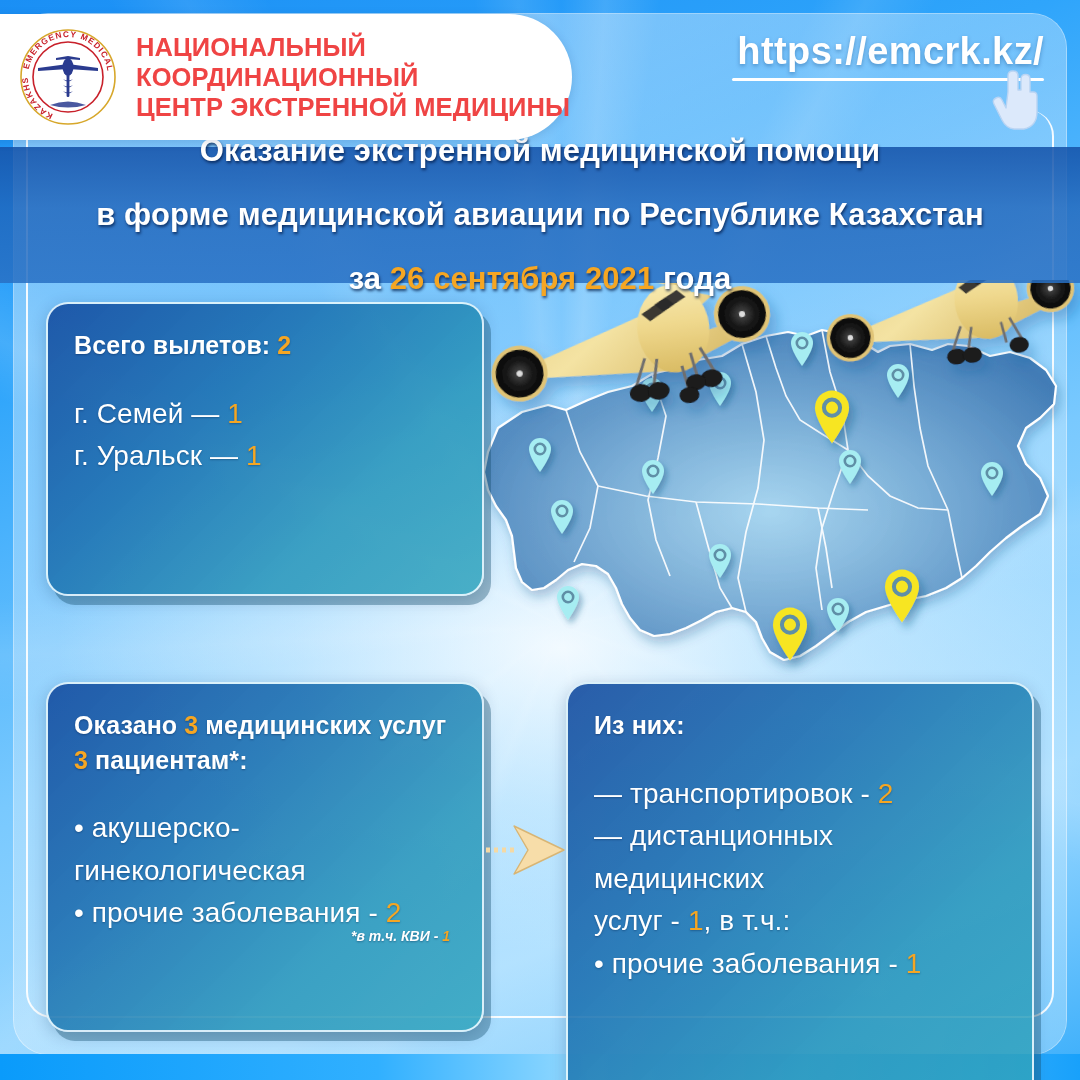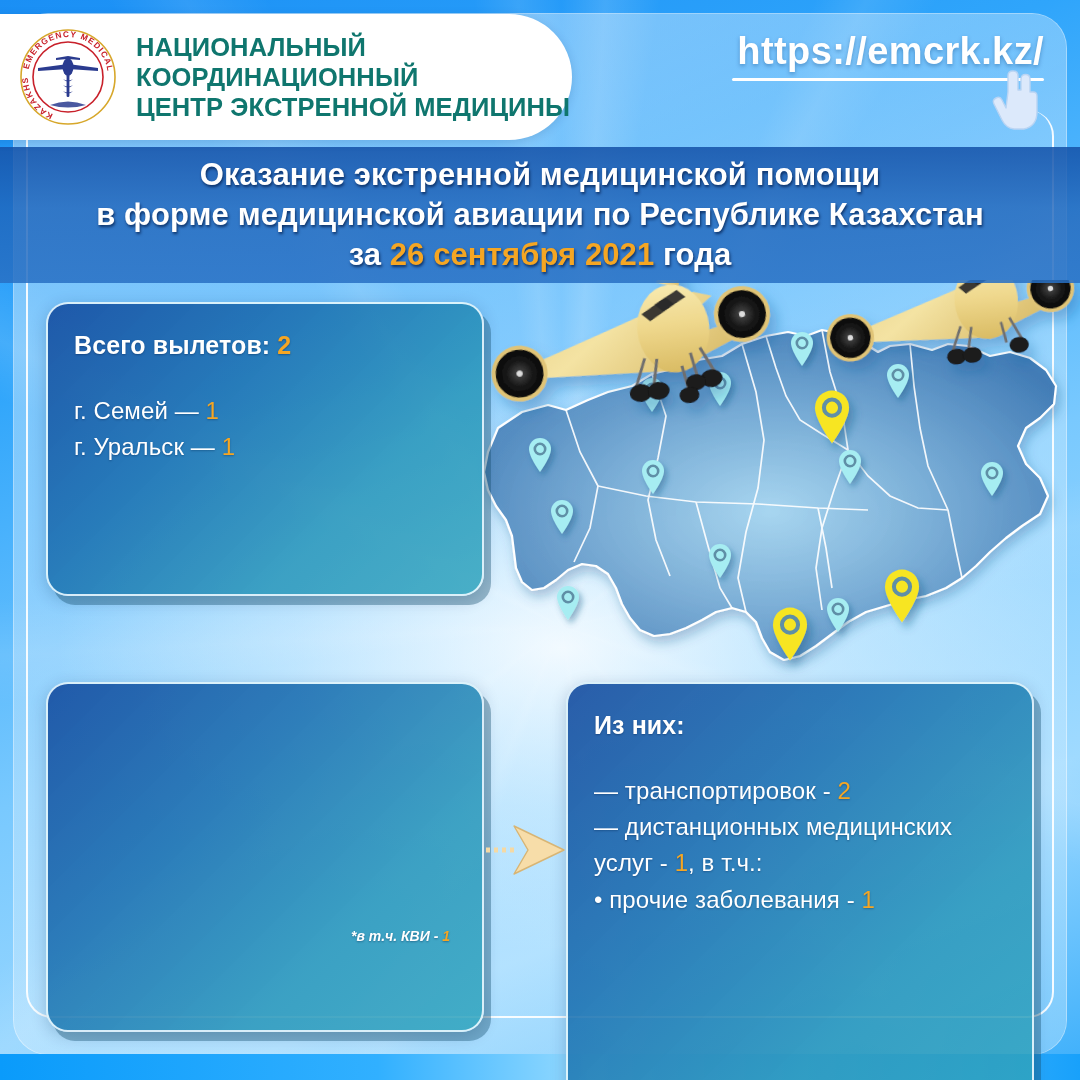--- a/index.html
+++ b/index.html
@@ -66,21 +66,21 @@
     position:absolute; left:-20px; top:14px; width:592px; height:126px;
     background:#ffffff;
     border-radius: 0 63px 63px 0;
     display:flex; align-items:center; gap:16px;
     padding-left: 36px;
     box-shadow: 0 2px 10px rgba(0,40,90,.15);
     z-index: 8;
   }
   .logo { width:104px; height:104px; flex:0 0 104px; position:relative; }
   .org-name {
-    color:#0f766e; font-weight:bold; font-size:25.5px; line-height:1.18;
+    color:#ef4444; font-weight:bold; font-size:25.5px; line-height:1.18;
     letter-spacing:.1px; white-space:pre-line;
   }
 
   .site-url {
     position:absolute; right:36px; top:30px; z-index:9;
     color:#ffffff; font-size:38px; font-weight:bold; 
     letter-spacing:.4px;
     text-shadow: 0 2px 4px rgba(0,50,110,.35);
   }
   .site-url-underline {
@@ -88,20 +88,21 @@
     background:#ffffff; z-index:9; border-radius:2px;
   }
   .hand-cursor { position:absolute; right:38px; top:70px; width:52px; height:62px; z-index:10; }
 
   
   .title-banner {
     position:absolute; left:0; right:0; top:147px; height:136px;
     background: linear-gradient(180deg, rgba(22,84,170,.88) 0%, rgba(30,100,186,.80) 45%, rgba(40,112,196,.86) 100%);
     display:flex; flex-direction:column; align-items:center; justify-content:center;
     z-index: 6;
+    gap: 24px;
   }
   .title-banner .line {
     color:#ffffff; font-weight:bold; font-size:31px; line-height:1.30;
     text-align:center; letter-spacing:.1px;
     text-shadow: 1px 2px 3px rgba(0,25,70,.75);
     white-space:nowrap;
   }
   .accent { color:#f5a623; }
 
   
@@ -117,21 +118,21 @@
     background: linear-gradient(135deg, rgba(20,76,160,.90) 0%, rgba(26,110,176,.88) 35%, rgba(40,150,186,.86) 70%, rgba(48,164,190,.86) 100%);
     box-shadow: 7px 9px 0 rgba(22,78,110,.38), 0 4px 16px rgba(0,40,80,.22);
     padding: 24px 26px;
     color:#ffffff;
   }
   .card-title {
     font-size:25px; font-weight:bold; line-height:1.38; letter-spacing:.1px;
     text-shadow: 0 1px 2px rgba(0,30,70,.4);
   }
   .card-line {
-    font-size:24px; line-height:1.52; letter-spacing:.1px;
+    font-size:28px; line-height:1.52; letter-spacing:.1px;
     text-shadow: 0 1px 2px rgba(0,30,70,.35);
   }
   .gap-md { height: 30px; }
 
   #card-flights { left:46px; top:302px; width:438px; height:294px; }
   #card-services { left:46px; top:682px; width:438px; height:350px; }
   #card-ofwhich { left:566px; top:682px; width:468px; height:432px; }
 
   .footnote {
     position:absolute; right:32px; bottom:86px;
@@ -392,21 +393,25 @@
   </div>
 
   <div class="card" id="card-flights">
     <div class="card-title"><span>Всего вылетов: </span><span class="accent">2</span></div>
     <div class="gap-md"></div>
     <div class="card-line"><span>г. Семей — </span><span class="accent">1</span></div>
     <div class="card-line"><span>г. Уральск — </span><span class="accent">1</span></div>
   </div>
 
   <div class="card" id="card-services">
+    <div class="card-title"><span>Оказано </span><span class="accent">3</span><span> медицинских услуг</span></div>
+    <div class="card-title"><span class="accent">3</span><span> пациентам*:</span></div>
     <div class="gap-md"></div>
+    <div class="card-line"><span>• акушерско-гинекологическая</span></div>
+    <div class="card-line"><span>• прочие заболевания - </span><span class="accent">2</span></div>
     <div class="footnote"><span>*в т.ч. КВИ - </span><span class="accent">1</span></div>
   </div>
 
   <div class="arrow-connector">
     <svg viewBox="0 0 84 62" width="84" height="62">
       <g>
         <line x1="2" y1="32" x2="34" y2="32" stroke="#f5d9a4" stroke-width="5" stroke-dasharray="4 4"></line>
         <path d="M30,8 L80,32 L30,56 L44,32 Z" fill="#f7dda9" stroke="#d8b574" stroke-width="1.4" stroke-linejoin="round"></path>
       </g>
     </svg>

